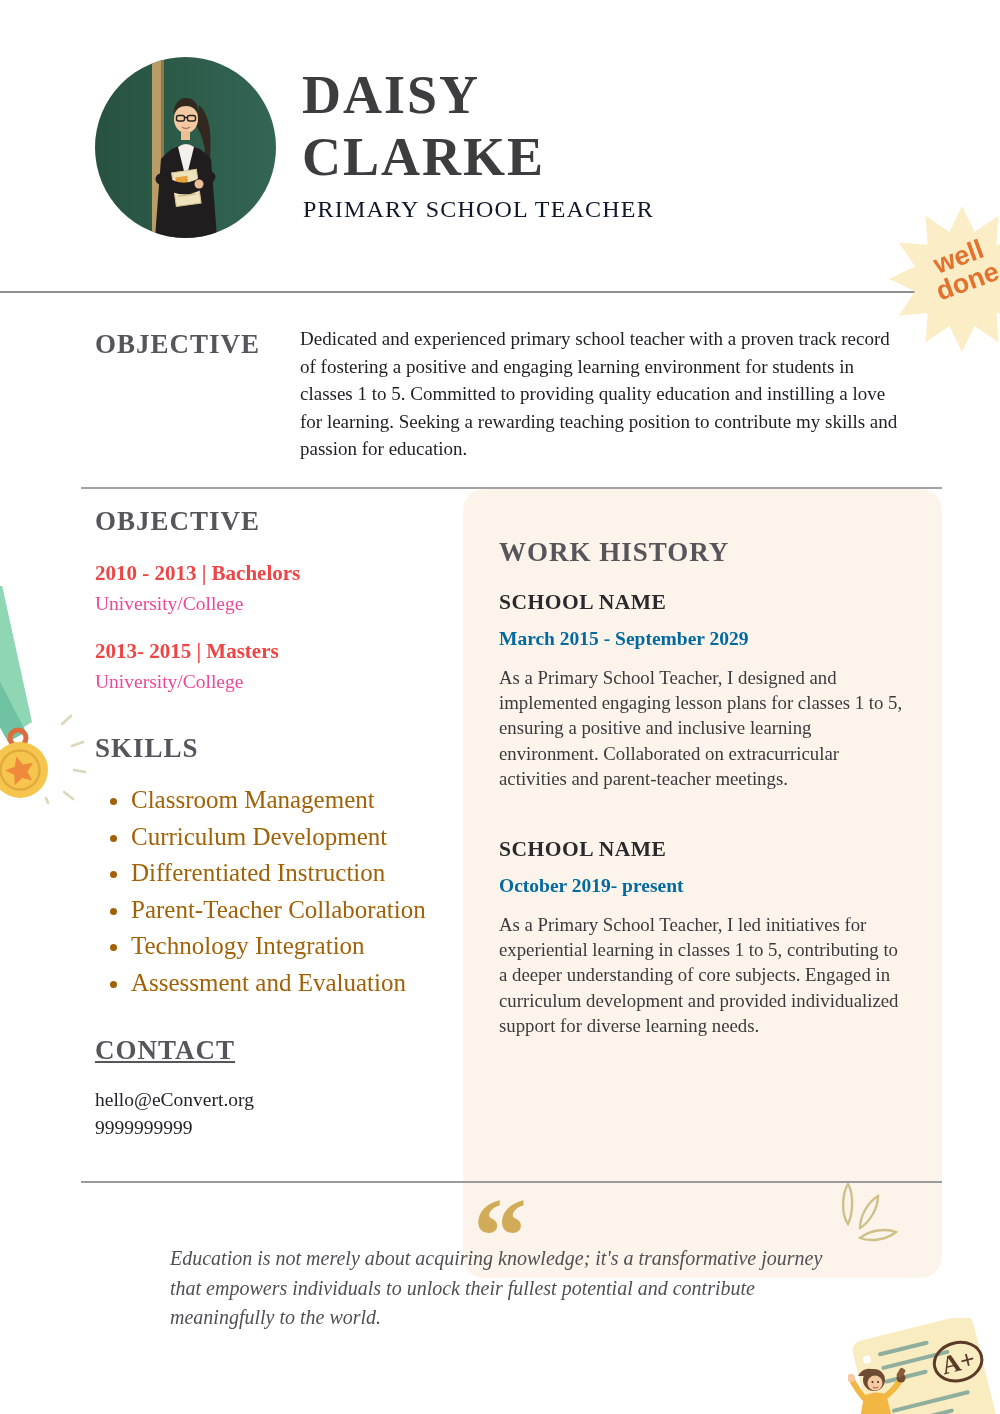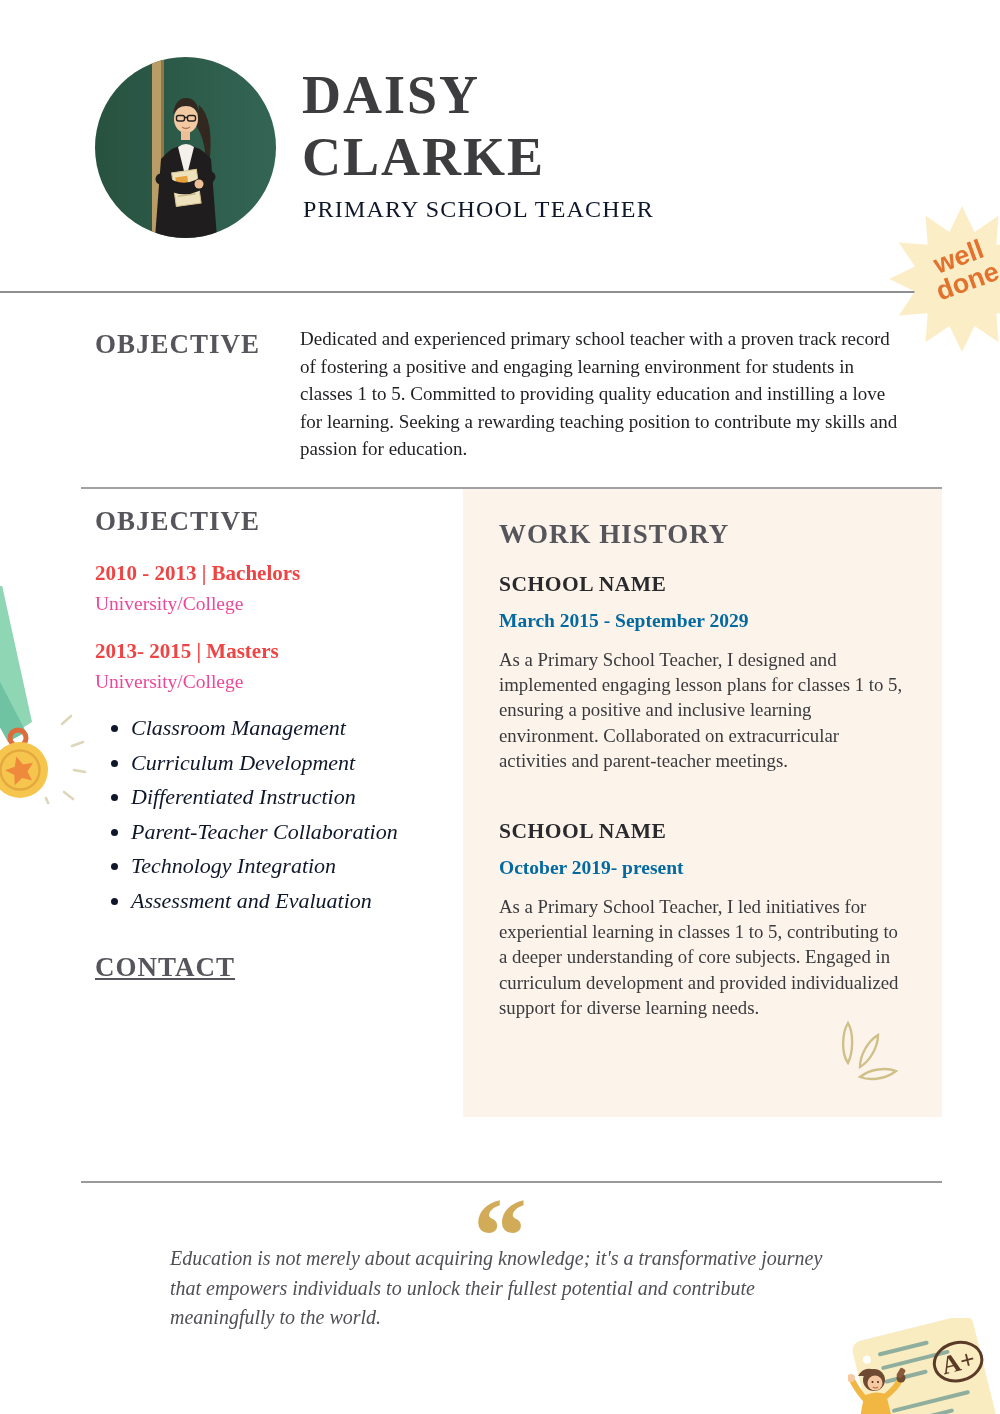--- a/index.html
+++ b/index.html
@@ -34,27 +34,27 @@
     font-size:19px;line-height:27.6px;color:#1f1f23;
   }
   
   .left-col{position:absolute;left:95px;top:506px;width:350px;}
   .left-col .section-h{margin:0;}
   .edu-item{margin-top:24px;}
   .edu-degree{font-size:21px;font-weight:700;color:#ef4444;}
   .edu-inst{font-size:19.5px;color:#ec4899;margin-top:7px;}
   .skills-h{margin-top:40px !important;}
   .skills-list{margin:22px 0 0 0;padding:0 0 0 36px;list-style:disc;}
-  .skills-list li{font-size:22px;color:#0f172a;margin-bottom:8.6px;font-style:italic;}
+  .skills-list li{font-size:25px;color:#a16207;margin-bottom:8.6px;}
   .contact-h{margin-top:38px !important;text-decoration:underline;}
   .contact-lines{margin-top:20px;font-size:19.5px;line-height:28.5px;color:#232327;}
   
   .work-panel{
-    position:absolute;left:463px;top:489px;width:479px;height:628px;
-    background:#fcf4ea;box-sizing:border-box;padding:30px 36px;
+    position:absolute;left:463px;top:489px;width:479px;height:789px;
+    background:#fcf4ea;box-sizing:border-box;padding:48px 36px;border-radius:21px;
   }
   .work-entry-1{margin-top:22px;}
   .work-entry-2{margin-top:46px;}
   .work-employer{font-size:21.5px;font-weight:700;color:#2a2a2e;letter-spacing:.5px;}
   .work-period{font-size:19.5px;font-weight:700;color:#0369a1;margin-top:13px;}
   .work-desc{font-size:18.8px;line-height:25.2px;color:#3a3a3e;margin-top:15px;}
   .leaves{position:absolute;right:42px;bottom:26px;}
   
   .medal{position:absolute;left:-30px;top:586px;z-index:4;}
   
@@ -169,30 +169,35 @@
 
     <div class="edu-item">
       <div class="edu-degree">2010 - 2013 | Bachelors</div>
       <div class="edu-inst">University/College</div>
     </div>
     <div class="edu-item">
       <div class="edu-degree">2013- 2015 | Masters</div>
       <div class="edu-inst">University/College</div>
     </div>
 
+    <div class="section-h skills-h">SKILLS</div>
     <ul class="skills-list">
       <li>Classroom Management</li>
       <li>Curriculum Development</li>
       <li>Differentiated Instruction</li>
       <li>Parent-Teacher Collaboration</li>
       <li>Technology Integration</li>
       <li>Assessment and Evaluation</li>
     </ul>
 
     <div class="section-h contact-h">CONTACT</div>
+    <div class="contact-lines">
+      <div>hello@eConvert.org</div>
+      <div>9999999999</div>
+    </div>
   </div>
 
   <div class="work-panel">
     <div class="section-h">WORK HISTORY</div>
 
     <div class="work-entry-1">
       <div class="work-employer">SCHOOL NAME</div>
       <div class="work-period">March 2015 - September 2029</div>
       <div class="work-desc">As a Primary School Teacher, I designed and implemented engaging lesson plans for classes 1 to 5, ensuring a positive and inclusive learning environment. Collaborated on extracurricular activities and parent-teacher meetings.</div>
     </div>

